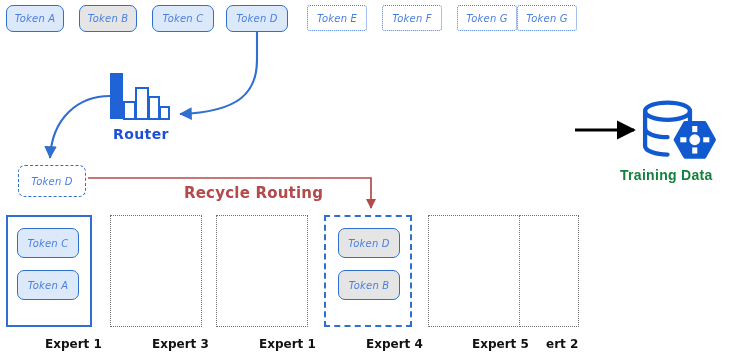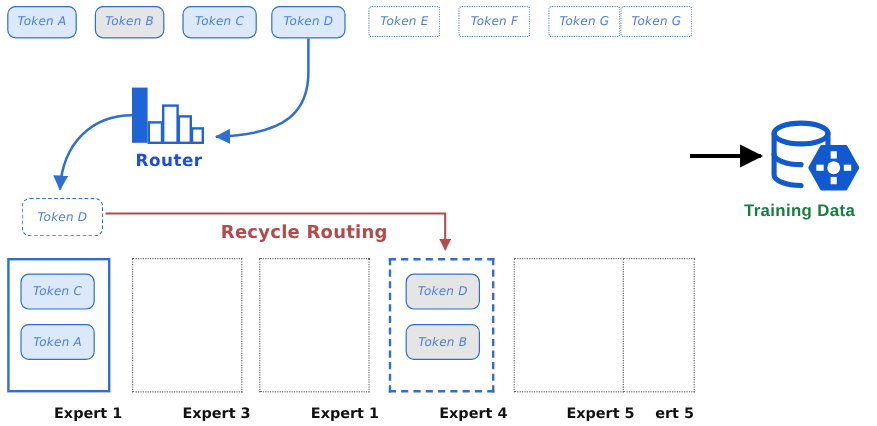--- a/index.html
+++ b/index.html
@@ -192,17 +192,17 @@
 
   <div class="expert-box dashed" style="left:324px;top:215px;width:88px;height:112px;"></div>
   <div class="token solid white" style="left:338px;top:228px;width:62px;height:30px;">Token D</div>
   <div class="token solid white" style="left:338px;top:270px;width:62px;height:30px;">Token B</div>
   <div class="expert-label" style="left:341px;top:337px;">Expert 4</div>
 
   <div class="expert-box dotted" style="left:428px;top:215px;width:92px;height:112px;"></div>
   <div class="expert-label" style="left:447px;top:337px;text-align:right;">Expert 5</div>
 
   <div class="expert-box dotted" style="left:519px;top:215px;width:60px;height:112px;"></div>
-  <div class="expert-label" style="left:521px;top:337px;">ert 5</div>
+  <div class="expert-label" style="left:521px;top:337px;">ert 2</div>
 
   <div class="td-label" style="left:620px;top:167px;">Training Data</div>
 
 </div>
 
 </body></html>

